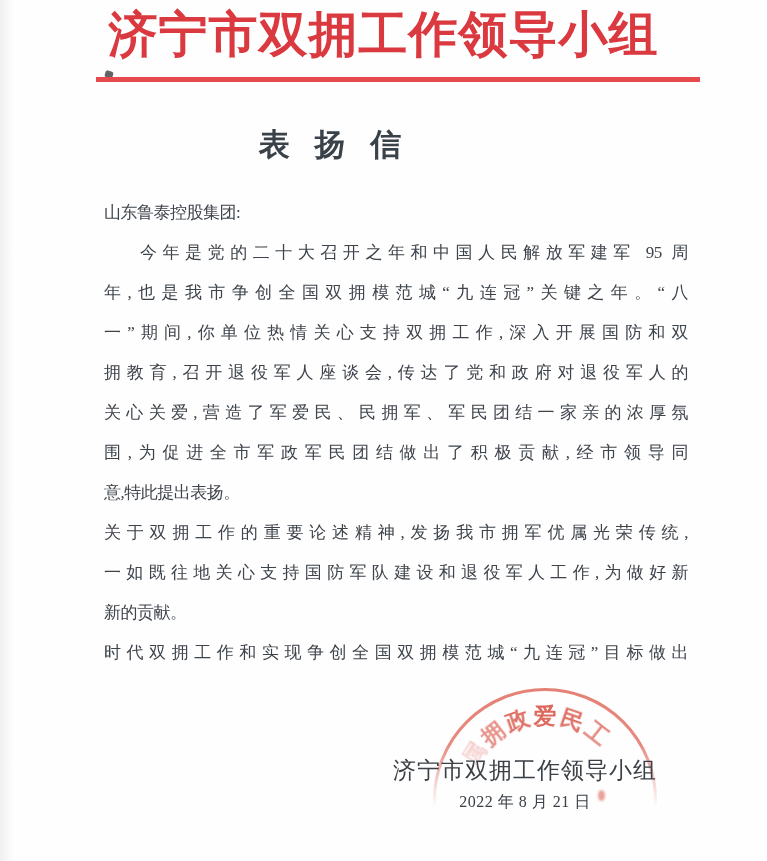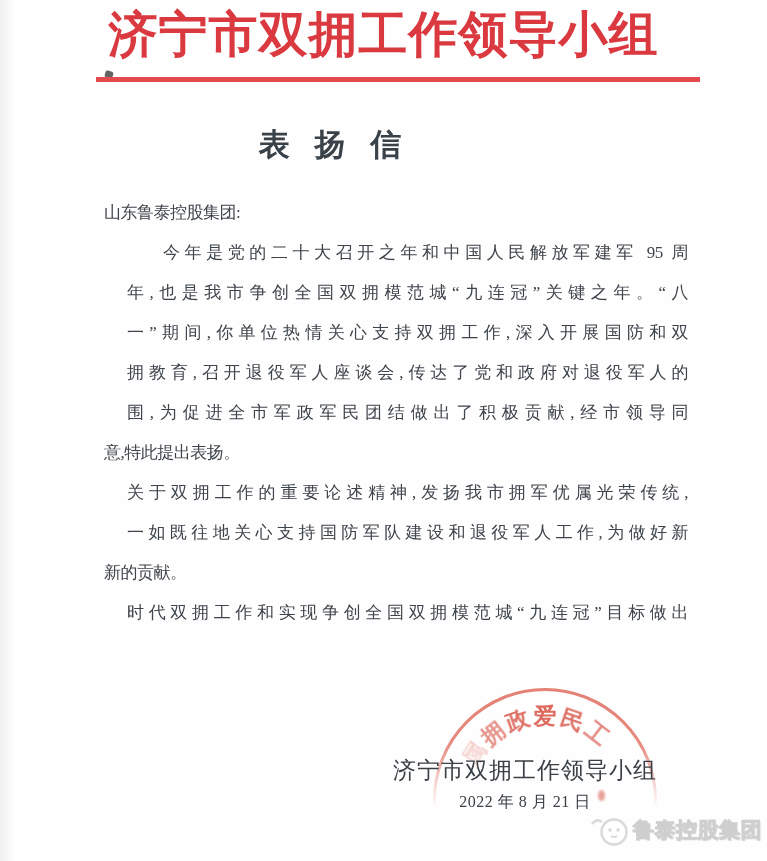--- a/index.html
+++ b/index.html
@@ -27,21 +27,21 @@
   .letter-title{
     position:absolute;top:124px;left:0;width:661px;text-align:center;
     font-size:31px;font-weight:bold;color:#394149;word-spacing:15px;letter-spacing:1px;
   }
   
   .body-text{
     position:absolute;left:104px;top:193px;width:584px;
     font-size:17px;color:#3e444b;letter-spacing:-0.5px;
   }
   .line{height:40px;line-height:40px;white-space:nowrap;}
-  .jl{text-align:justify;text-align-last:justify;white-space:normal;overflow:hidden;margin-left:23px;}
+  .jl{text-align:justify;text-align-last:justify;white-space:normal;overflow:hidden;}
   .first{text-indent:36px;}
   .ll{text-align:left;text-align-last:left;}
   
   .seal{
     position:absolute;left:433px;top:688px;width:224px;height:142px;
     -webkit-mask-image:linear-gradient(to bottom, rgba(0,0,0,.92) 0%, rgba(0,0,0,.85) 40%, rgba(0,0,0,.35) 64%, rgba(0,0,0,0) 84%);
     mask-image:linear-gradient(to bottom, rgba(0,0,0,.92) 0%, rgba(0,0,0,.85) 40%, rgba(0,0,0,.35) 64%, rgba(0,0,0,0) 84%);
     pointer-events:none;
   }
   .seal-ring{
@@ -89,20 +89,21 @@
   <div class="red-rule"></div>
 
   <div class="letter-title">表 扬 信</div>
 
   <div class="body-text">
     <div class="line ll">山东鲁泰控股集团:</div>
     <div class="line jl first">今年是党的二十大召开之年和中国人民解放军建军 95 周</div>
     <div class="line jl">年,也是我市争创全国双拥模范城“九连冠”关键之年。“八</div>
     <div class="line jl">一”期间,你单位热情关心支持双拥工作,深入开展国防和双</div>
     <div class="line jl">拥教育,召开退役军人座谈会,传达了党和政府对退役军人的</div>
+    <div class="line jl">关心关爱,营造了军爱民、民拥军、军民团结一家亲的浓厚氛</div>
     <div class="line jl">围,为促进全市军政军民团结做出了积极贡献,经市领导同</div>
     <div class="line ll">意,特此提出表扬。</div>
     <div class="line jl">关于双拥工作的重要论述精神,发扬我市拥军优属光荣传统,</div>
     <div class="line jl">一如既往地关心支持国防军队建设和退役军人工作,为做好新</div>
     <div class="line ll">新的贡献。</div>
     <div class="line jl">时代双拥工作和实现争创全国双拥模范城“九连冠”目标做出</div>
   </div>
 
   <div class="seal">
     <div class="seal-ring"></div>
@@ -114,24 +115,14 @@
     <span class="seal-ch">民</span>
     <span class="seal-ch">工</span>
   </div>
   <div class="seal-dot"></div>
 
   <div class="sig-block">
     <div class="sig">济宁市双拥工作领导小组</div>
     <div class="date">2022 年 8 月 21 日</div>
   </div>
 
-  <div class="watermark">
-    <svg class="wm-logo" width="44" height="40" viewBox="0 0 44 40" fill="none" xmlns="http://www.w3.org/2000/svg">
-      <path d="M3 14 Q8 8 13 12" stroke="#d9d9d9" stroke-width="2.5" fill="none"></path>
-      <circle cx="25" cy="22" r="12.5" stroke="#d9d9d9" stroke-width="2.5" fill="rgba(255,255,255,0.6)"></circle>
-      <circle cx="21" cy="20" r="1.8" fill="#d9d9d9"></circle>
-      <circle cx="29" cy="20" r="1.8" fill="#d9d9d9"></circle>
-      <path d="M22 26 Q25 28 28 26" stroke="#d9d9d9" stroke-width="1.8" fill="none"></path>
-    </svg>
-    <span class="wm-text">鲁泰控股集团</span>
-  </div>
 
 </div>
 
 </body></html>

